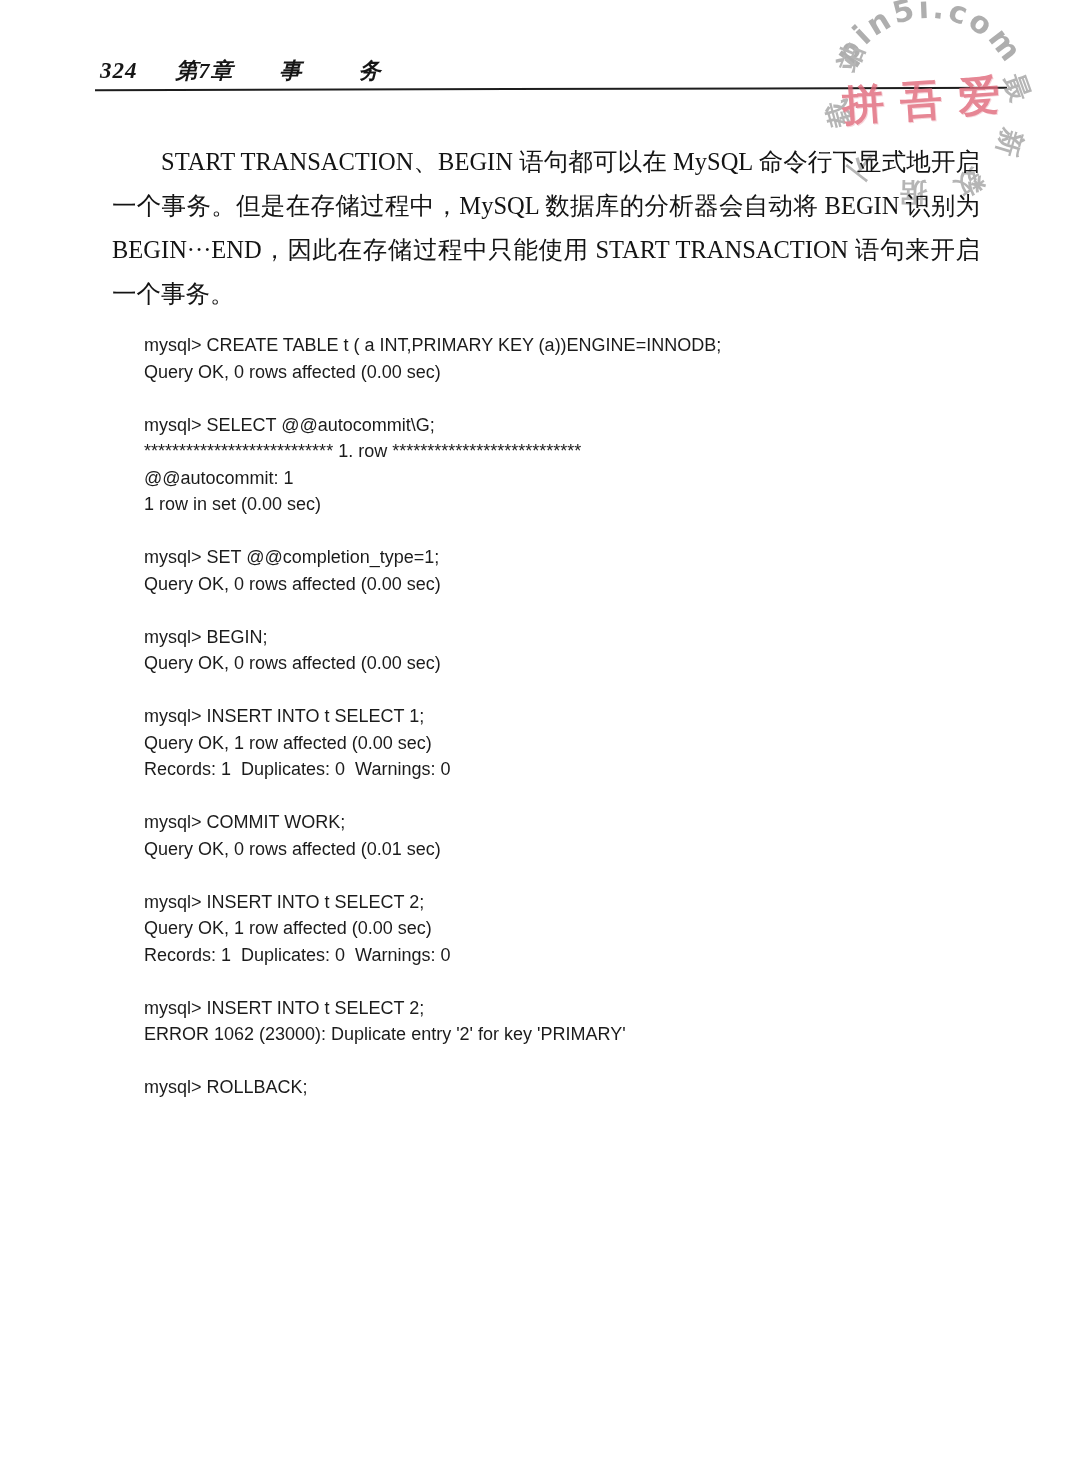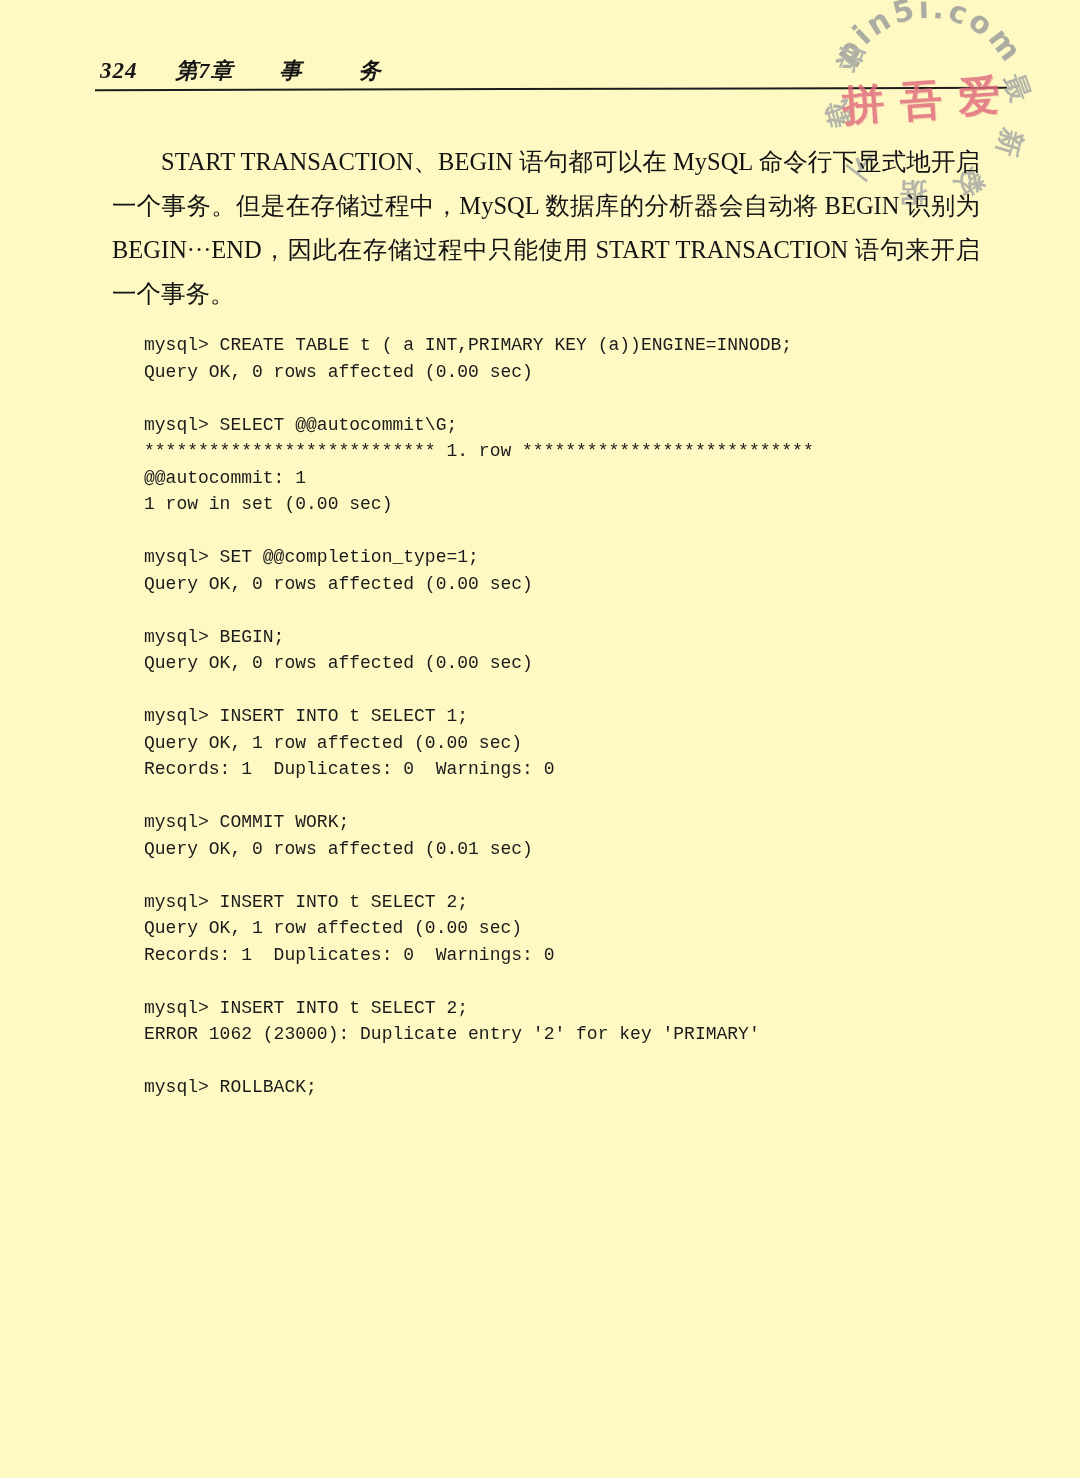--- a/index.html
+++ b/index.html
@@ -1,20 +1,20 @@
 <!DOCTYPE html>
 <html><head>
 <meta charset="utf-8">
 <style>
   html,body{margin:0;padding:0;background:#e8e8e8;}
   .page{
     position:relative;
     width:1080px;height:1478px;
     margin:0 auto;
-    background:#fef9c3;
+    background:#ffffff;
     overflow:hidden;
     color:#161616;
     font-family:"Liberation Serif","DejaVu Serif",serif;
   }
   
   .header{
     position:absolute;left:100px;top:56px;
     font-style:italic;font-weight:bold;
     font-size:22px;letter-spacing:1px;
     white-space:nowrap;
@@ -63,21 +63,21 @@
     margin:12px;
     font-size:24.5px;line-height:44px;
     text-indent:2em;
     text-align:justify;
     text-justify:inter-ideograph;
     color:#141414;
   }
   
   .code{
     margin:16px 0 0 44px;
-    font-family:Liberation Mono, monospace;
+    font-family:Liberation Sans, sans-serif;
     font-size:18px;line-height:26.5px;
     color:#1b1b1b;
     white-space:pre;
   }
 </style>
 </head>
 <body>
 
 <div class="page">
 

